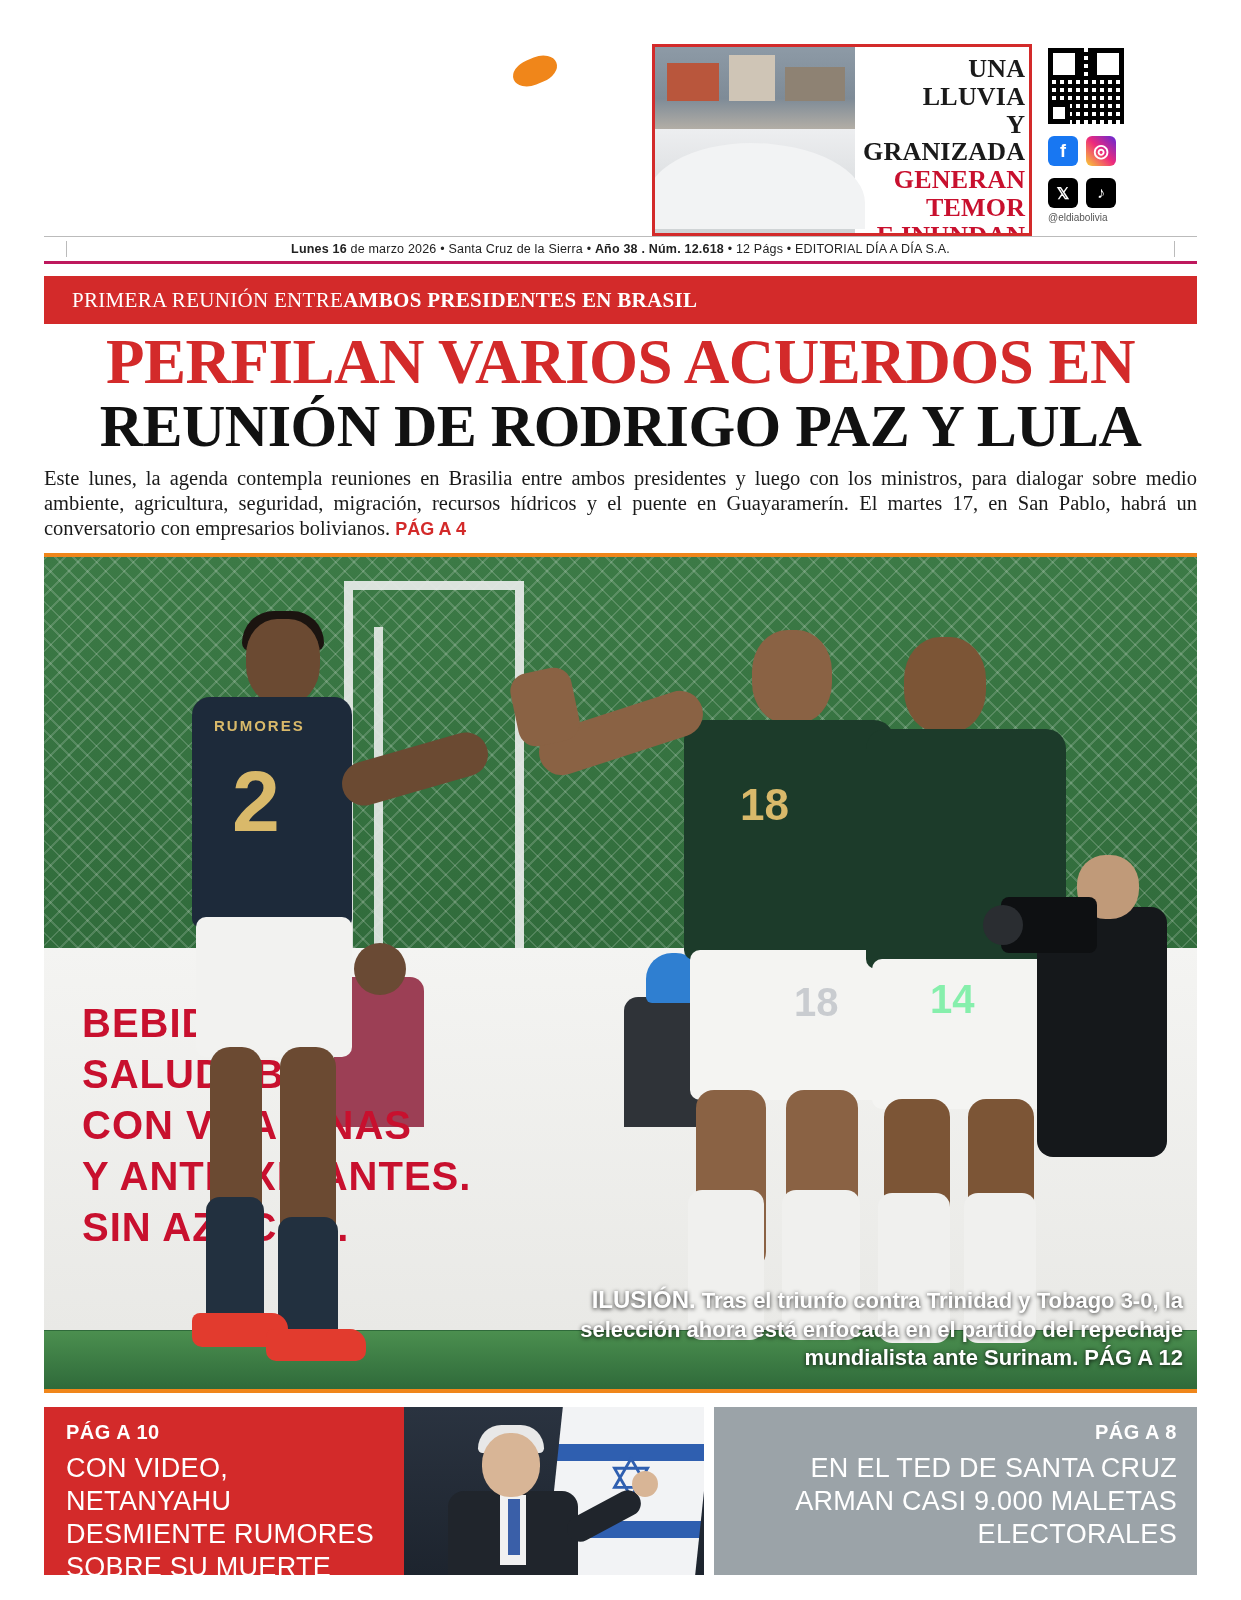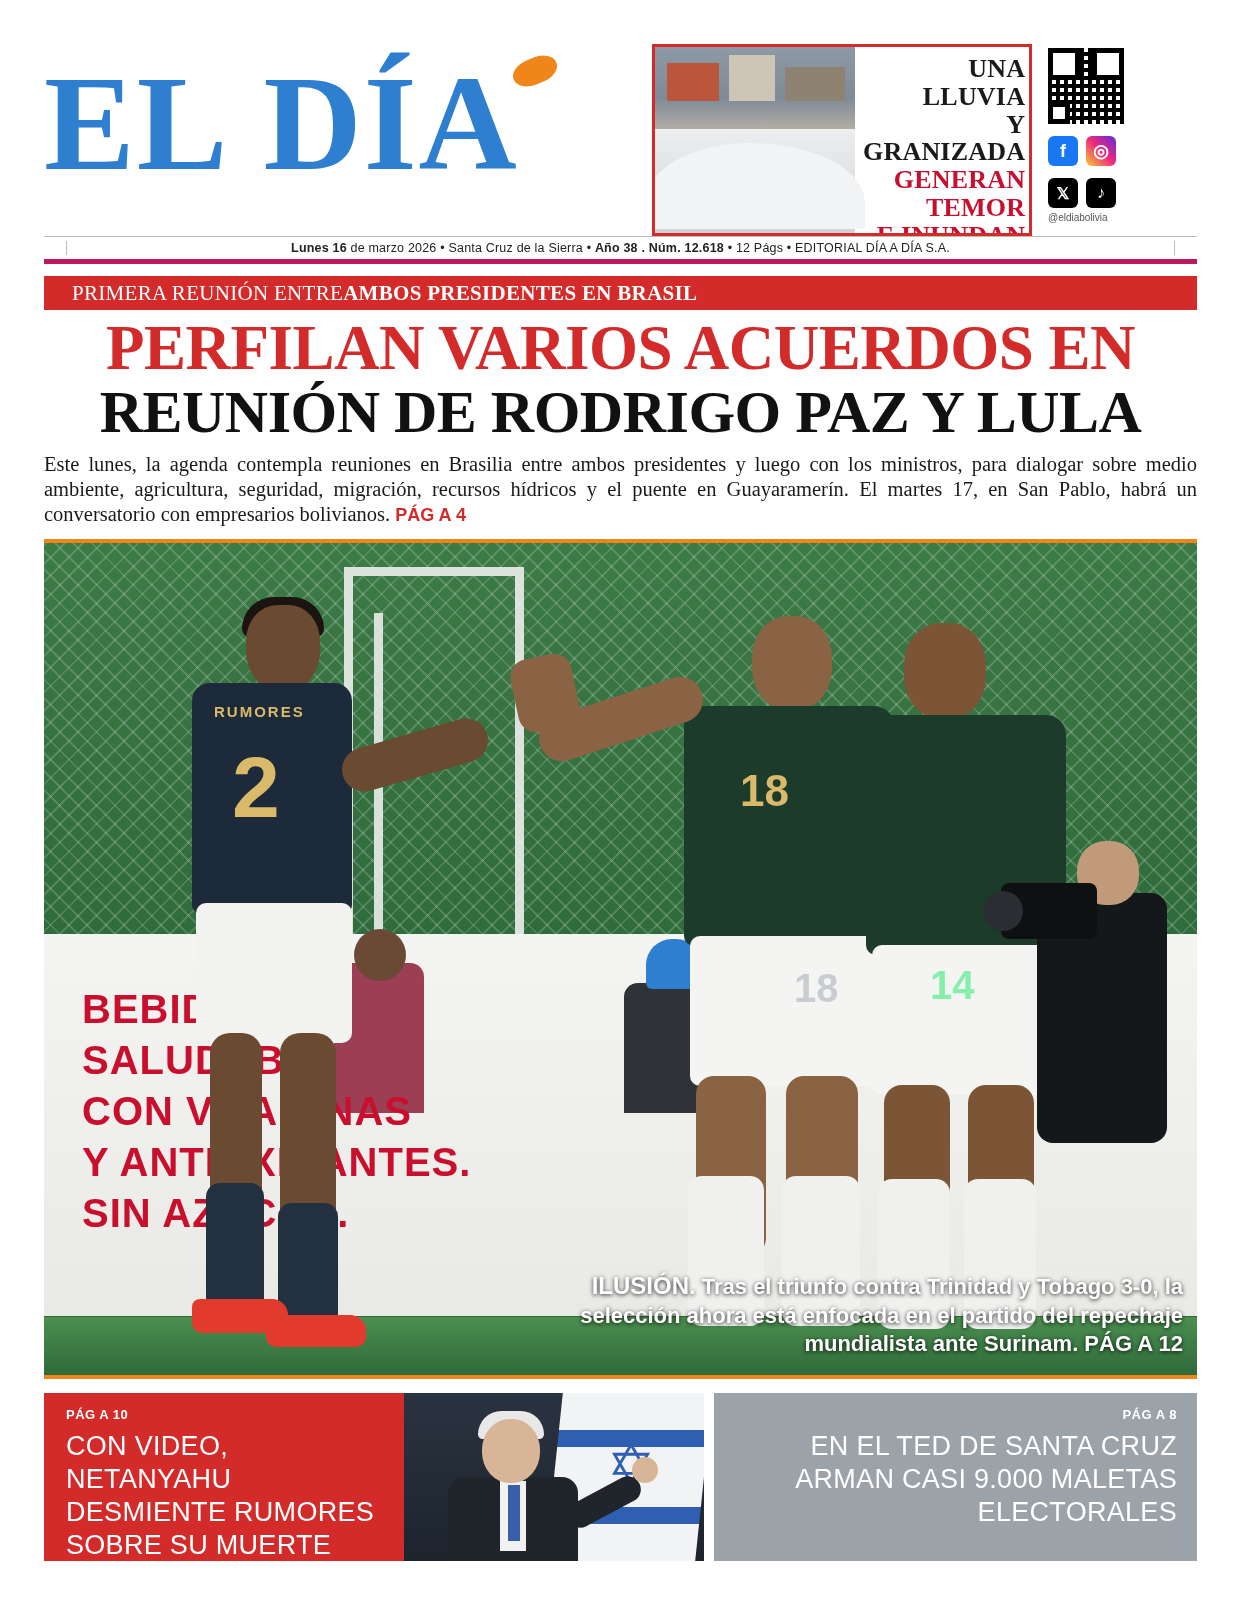--- a/index.html
+++ b/index.html
@@ -148,21 +148,21 @@
   .handle {
     margin-top: 4px;
     font-family: "Liberation Sans", sans-serif;
     font-size: 10px; color: #555;
   }
 
   
   .dateline-wrap {
     margin: 0 44px;
     border-top: 1px solid #bbb;
-    border-bottom: 5px solid #be185d;
+    border-bottom: 3px solid #be185d;
     padding: 5px 0 6px 0;
     display: flex; align-items: center; justify-content: center;
     position: relative;
     height: 28px;
   }
   .dateline-wrap::before, .dateline-wrap::after {
     content: ""; position: absolute; top: 4px; bottom: 4px; width: 1px; background: #bbb;
   }
   .dateline-wrap::before { left: 22px; }
   .dateline-wrap::after { right: 22px; }
@@ -172,21 +172,21 @@
     color: #222;
     letter-spacing: .2px;
   }
   .dateline b { font-weight: bold; }
 
   
   .kicker {
     margin: 12px 44px 0 44px;
     background: #d32a2a;
     color: #fff;
-    height: 34px;
+    height: 48px;
     display: flex; align-items: center;
     padding-left: 28px;
     font-family: "Liberation Serif", serif;
     font-size: 21px;
     font-weight: bold;
     letter-spacing: .3px;
   }
   .kicker .w1 { font-weight: normal; }
 
   
@@ -375,21 +375,21 @@
     flex: 0 0 660px;
     background: #d32a2a;
   }
   .bl-text {
     flex: 1;
     padding: 14px 14px 10px 22px;
     color: #fff;
   }
   .pagtag {
     font-family: "Liberation Sans", sans-serif;
-    font-size: 13px;
+    font-size: 20px;
     font-weight: bold;
     letter-spacing: .5px;
     margin-bottom: 8px;
   }
   .bl-title {
     font-family: "Liberation Sans", sans-serif;
     font-size: 27px;
     line-height: 1.22;
     font-weight: normal;
     letter-spacing: .3px;
@@ -435,23 +435,20 @@
     letter-spacing: .3px;
   }
 </style>
 </head>
 <body>
 
 <div class="masthead">
 
   <div class="logo-wrap">
     <div class="accent-dot"></div>
-    <div class="logo">
-      <span>EL</span><span class="gap"></span><span>DÍA</span>
-    </div>
   </div>
 
   <div class="promo">
     <div class="promo-photo">
       <div class="hill"></div>
       <div class="house1"></div>
       <div class="house2"></div>
       <div class="house3"></div>
       <div class="road"></div>
       <div class="ice"></div>

